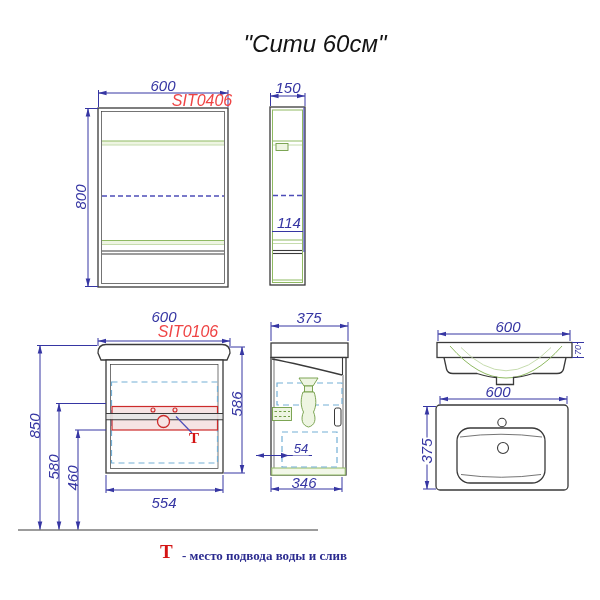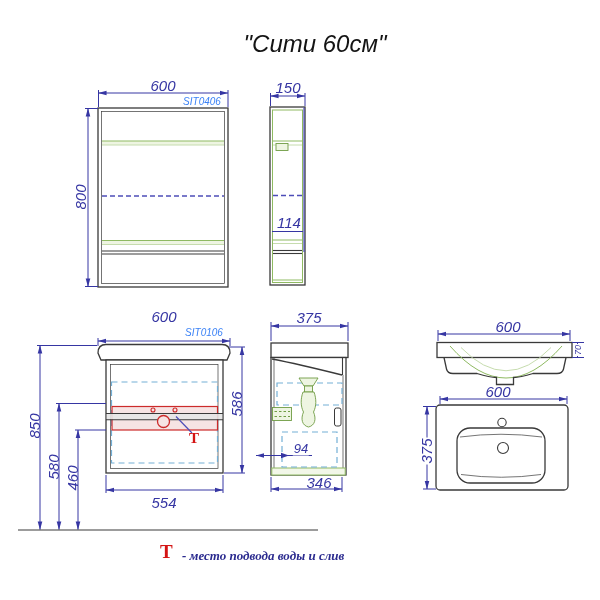--- a/index.html
+++ b/index.html
@@ -18,30 +18,30 @@
   .dashc{stroke:#74b0d6;stroke-width:1.2;stroke-dasharray:6 4;fill:none;}
   .redz {stroke:#cc2a2a;fill:#f6e4e4;stroke-width:1.2;}
   .dim  {stroke:#3636a3;stroke-width:1;fill:none;}
   .dima {marker-start:url(#arr);marker-end:url(#arr);}
   .blu  {stroke:#4d4db8;stroke-width:1.2;fill:none;}
   
   .lbl{position:absolute;white-space:nowrap;transform:translate(-50%,-50%);
        font-style:italic;font-size:15px;color:#3636a3;}
   .rot{transform:translate(-50%,-50%) rotate(-90deg);}
   .bg {background:#fff;padding:0 1px;}
-  .code{font-size:10px;color:#3b82f6;}
+  .code{font-size:16px;color:#ef4444;}
   .small{font-size:13px;}
   .tiny{font-size:9px;}
   .titleLbl{font-size:24px;color:#141414;}
   .markerT{font-family:"Liberation Serif",serif;font-style:normal;font-weight:700;
            font-size:15px;color:#d41414;}
   .legendT{position:absolute;transform:none;font-family:"Liberation Serif",serif;
            font-weight:700;font-size:19px;color:#d41414;}
   .legendTxt{position:absolute;transform:none;font-family:"Liberation Serif",serif;
-           font-weight:600;font-size:13px;color:#2b2b8f;white-space:nowrap;font-style:italic;}
+           font-weight:600;font-size:13px;color:#2b2b8f;white-space:nowrap;}
 </style>
 </head>
 <body>
 
 <div class="canvas">
 
 <svg width="600" height="600" viewBox="0 0 600 600">
   <defs>
     <marker id="arr" viewBox="0 0 10 6" refX="9.5" refY="3" markerWidth="8.5" markerHeight="5.2" orient="auto-start-reverse">
       <path d="M0,0.3 L10,3 L0,5.7 Z" fill="#3636a3"></path>
@@ -198,29 +198,29 @@
 
   <div class="lbl titleLbl" style="left:315px;top:44px;">"Сити 60см"</div>
 
   <div class="lbl" style="left:163px;top:85px;">600</div>
   <div class="lbl code" style="left:202px;top:101px;">SIT0406</div>
   <div class="lbl rot" style="left:80px;top:197px;">800</div>
   <div class="lbl" style="left:288px;top:87px;">150</div>
   <div class="lbl" style="left:289px;top:222px;">114</div>
 
   <div class="lbl" style="left:164px;top:316px;">600</div>
-  <div class="lbl code" style="left:204px;top:332px;">SIT0106</div>
+  <div class="lbl code" style="left:188px;top:332px;">SIT0106</div>
   <div class="lbl rot" style="left:34px;top:426px;">850</div>
   <div class="lbl rot" style="left:53px;top:467px;">580</div>
   <div class="lbl rot" style="left:72px;top:478px;">460</div>
   <div class="lbl" style="left:164px;top:482px;margin-top:20px;">554</div>
   <div class="lbl rot" style="left:236px;top:404px;">586</div>
   <div class="lbl" style="left:309px;top:317px;">375</div>
-  <div class="lbl small bg" style="left:301px;top:448px;">94</div>
-  <div class="lbl" style="left:319px;top:482px;">346</div>
+  <div class="lbl small bg" style="left:301px;top:448px;">54</div>
+  <div class="lbl" style="left:304px;top:482px;">346</div>
 
   <div class="lbl" style="left:508px;top:326px;">600</div>
   <div class="lbl rot tiny bg" style="left:578px;top:350px;">70</div>
   <div class="lbl" style="left:498px;top:391px;">600</div>
   <div class="lbl rot bg" style="left:426px;top:451px;">375</div>
 
   <div class="lbl markerT" style="left:194px;top:438px;">Т</div>
 
   <div class="legendT" style="left:160px;top:541px;">Т</div>
   <div class="legendTxt" style="left:182px;top:548px;">- место подвода воды и слив</div>

